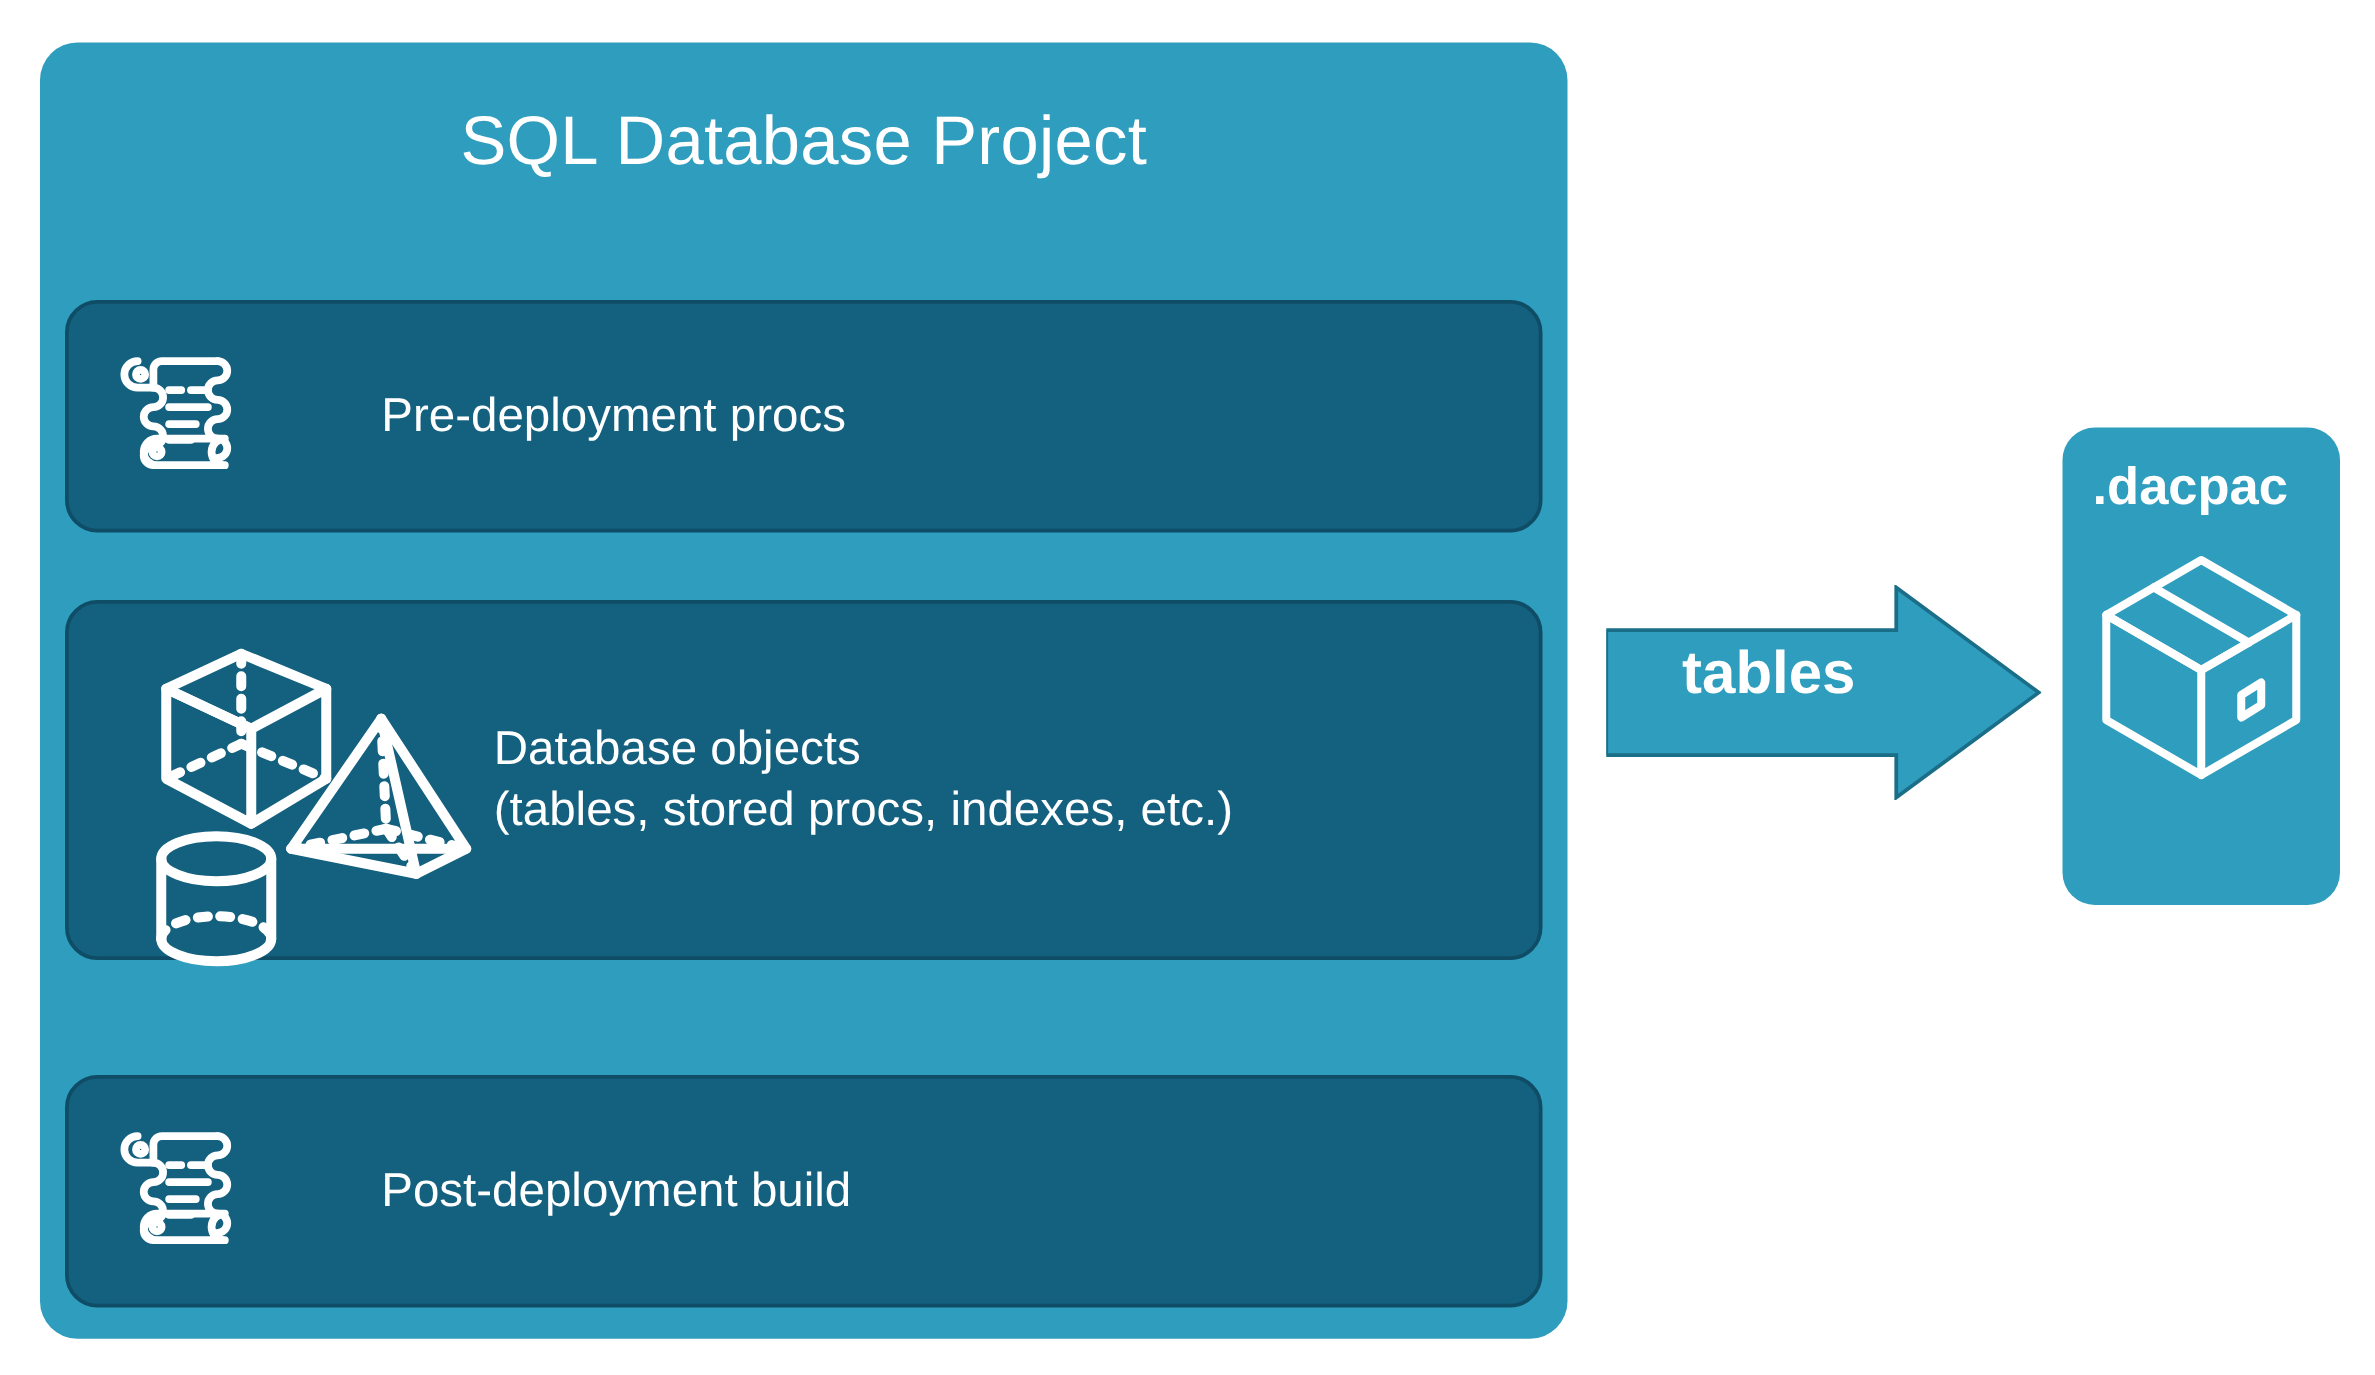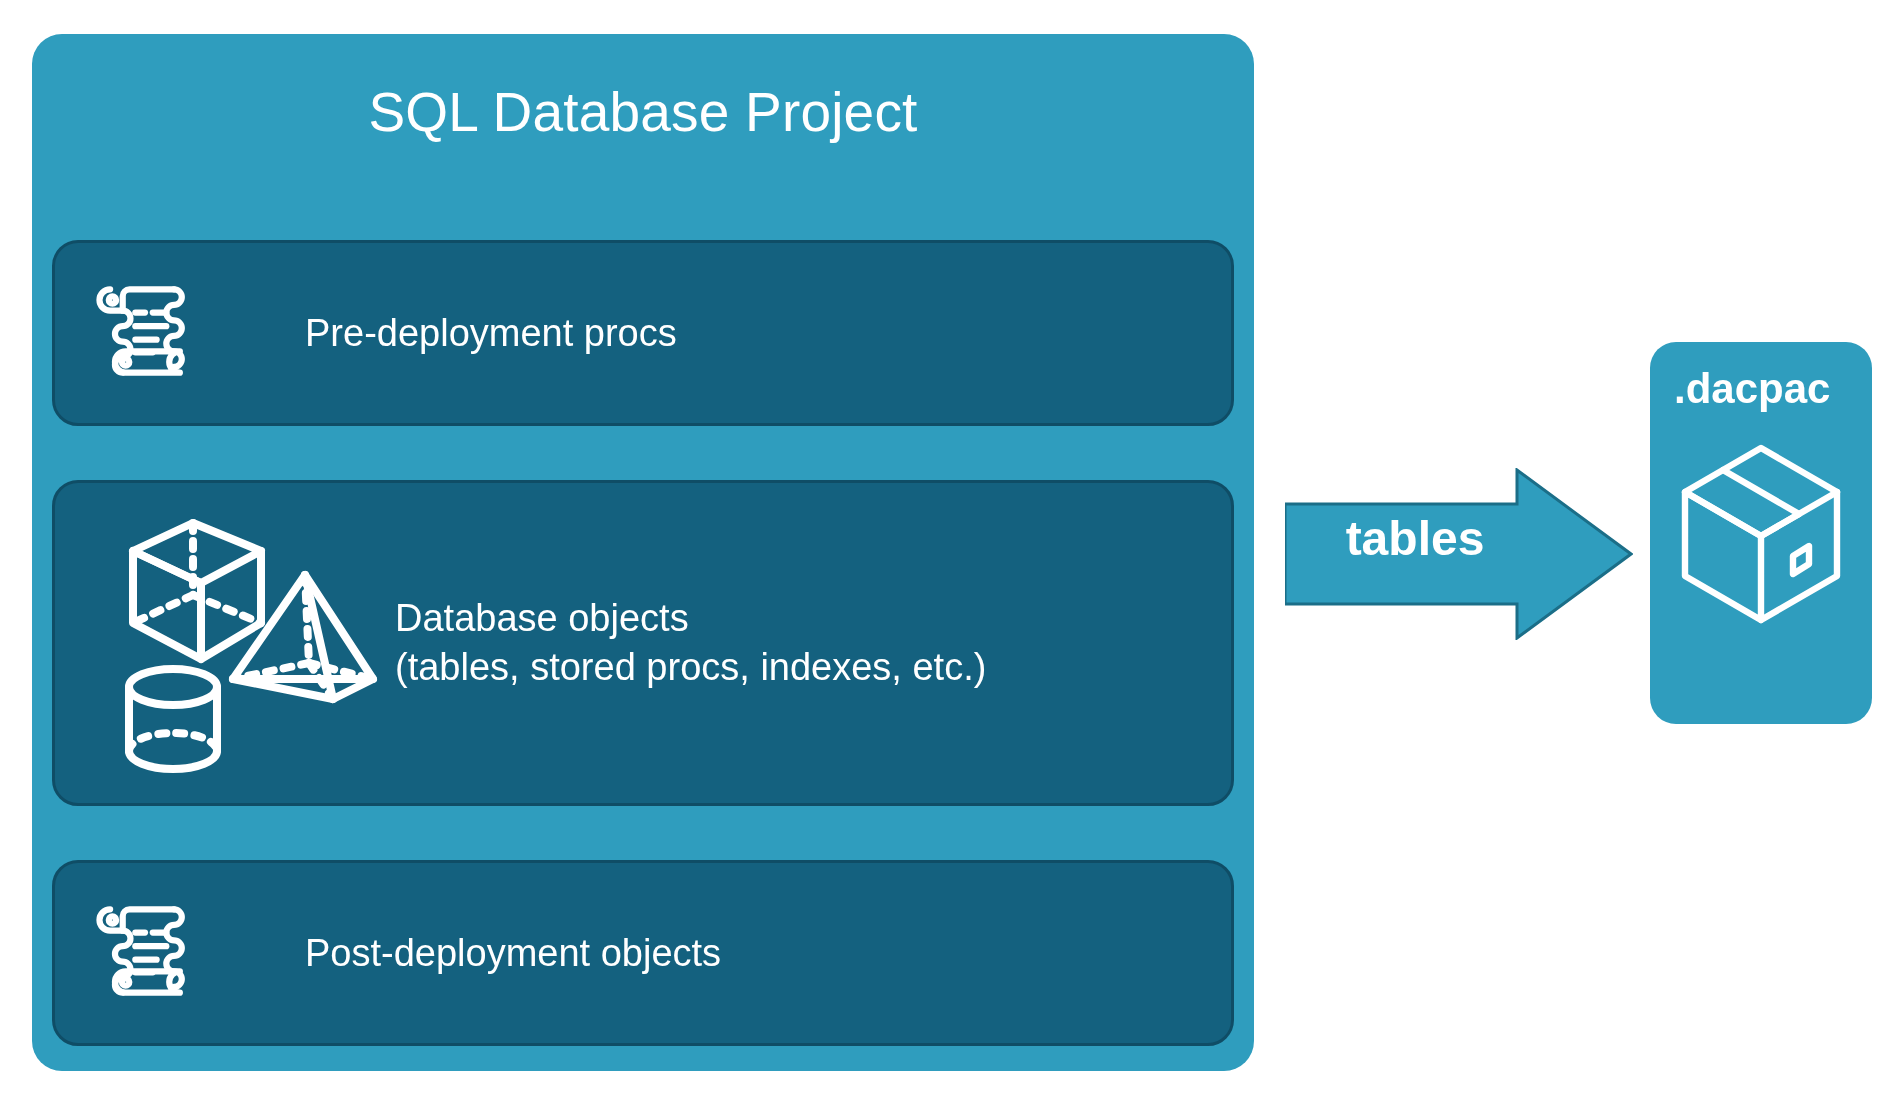--- a/index.html
+++ b/index.html
@@ -37,21 +37,21 @@
   .card{
     position:absolute;
     left:20px;
     width:1182px;
     background:#14617f;
     border:3px solid #0f4d66;
     border-radius:26px;
     box-sizing:border-box;
   }
   .card.pre  { top:206px;  height:186px; }
-  .card.objs { top:446px;  height:326px; }
+  .card.objs { top:446px;  height:288px; }
   .card.post { top:826px;  height:186px; }
 
   .card-icon{
     position:absolute;
     left:28px;
     top:50%;
     transform:translateY(-50%);
     display:block;
   }
   .card.objs .card-icon{
@@ -196,21 +196,21 @@
           <path d="M20.5 21.5 a4 4 0 0 1 0 8 a4 4 0 0 0 0 8 a4 4 0 0 1 0 8 a4 4 0 0 0 0 8"></path>
           <path d="M50 53.5 a5.5 5.5 0 0 1 0 -11 H22 a5.5 5.5 0 0 0 0 11 z"></path>
           <circle cx="22" cy="48" r="1.9"></circle>
           <path d="M27 22.5 h5"></path>
           <path d="M36 22.5 h7"></path>
           <path d="M27 29.5 h16"></path>
           <path d="M27 36.5 h11"></path>
           <path d="M27 43 h9"></path>
         </svg>
       </span>
-      <div class="card-label">Post-deployment objects</div>
+      <div class="card-label">Post-deployment build</div>
     </div>
 
   </div>
 
   <span class="build-arrow">
     <svg width="348" height="172" viewBox="0 0 348 172" preserveAspectRatio="none">
       <polygon points="0,36 232,36 232,2 346,86 232,170 232,136 0,136" fill="#2f9dbe" stroke="#1b6e88" stroke-width="3" stroke-linejoin="miter"></polygon>
     </svg>
   </span>
   <div class="build-label">tables</div>

